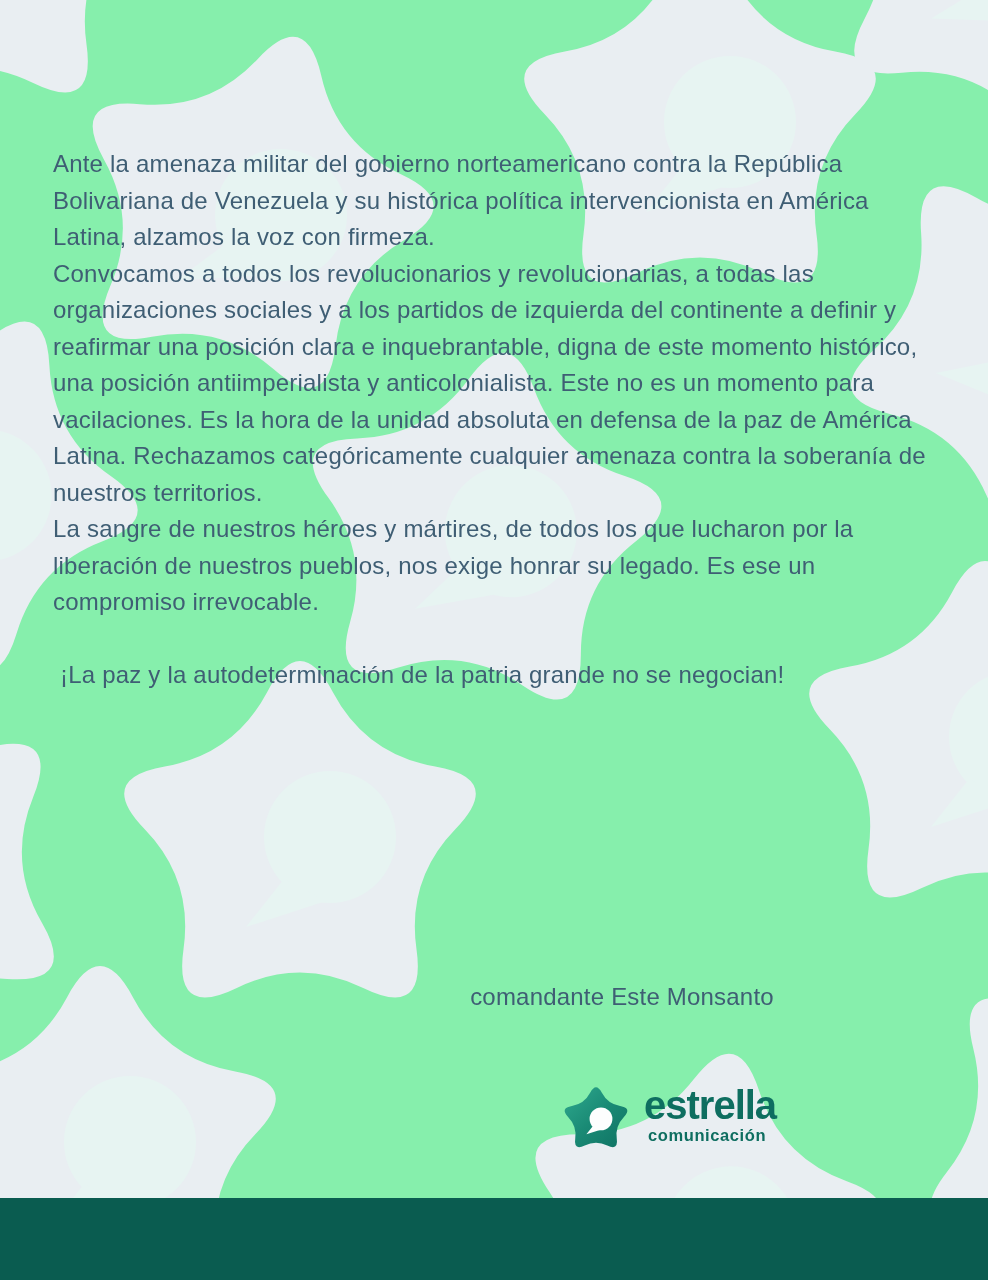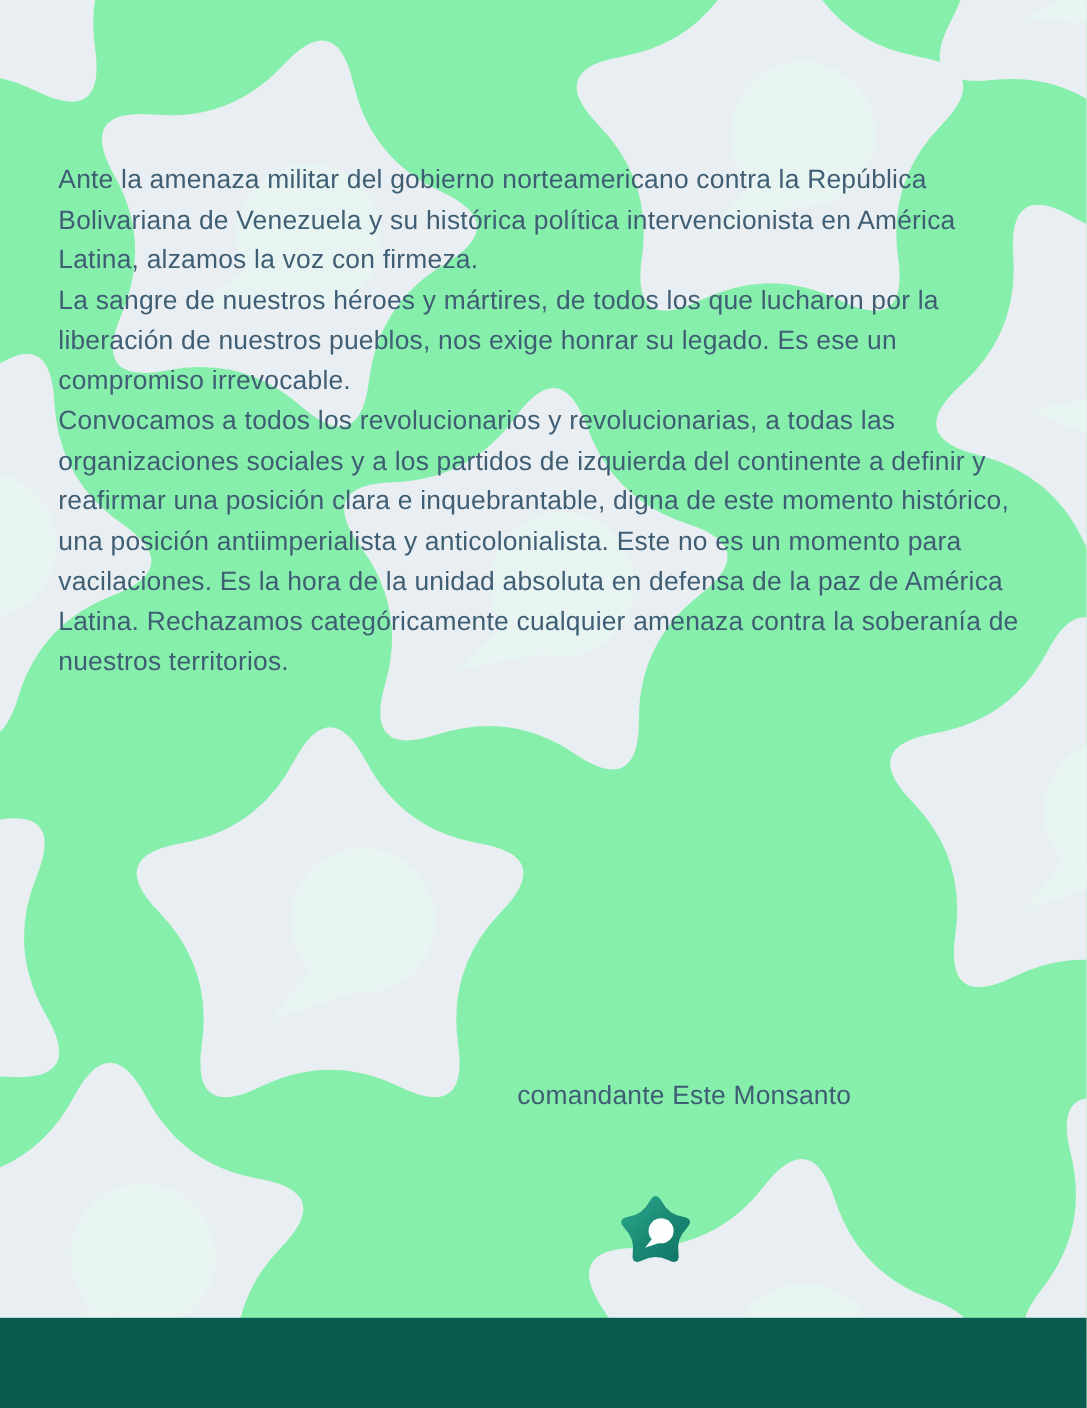--- a/index.html
+++ b/index.html
@@ -125,47 +125,52 @@
     <use href="#bgStar" transform="translate(700,1235) rotate(10)"></use>
     <use href="#bgStar" transform="translate(1100,1140) rotate(30)"></use>
   </svg>
 
   <div class="content">
 
     <div class="body-text">
       <p class="para">Ante la amenaza militar del gobierno norteamericano contra la República
 Bolivariana de Venezuela y su histórica política intervencionista en América
 Latina, alzamos la voz con firmeza.</p>
-      <p class="para">La sangre de nuestros héroes y mártires, de todos los que lucharon por la
-liberación de nuestros pueblos, nos exige honrar su legado. Es ese un
-compromiso irrevocable.</p>
       <p class="para">Convocamos a todos los revolucionarios y revolucionarias, a todas las
 organizaciones sociales y a los partidos de izquierda del continente a definir y
 reafirmar una posición clara e inquebrantable, digna de este momento histórico,
 una posición antiimperialista y anticolonialista. Este no es un momento para
 vacilaciones. Es la hora de la unidad absoluta en defensa de la paz de América
 Latina. Rechazamos categóricamente cualquier amenaza contra la soberanía de
 nuestros territorios.</p>
+      <p class="para">La sangre de nuestros héroes y mártires, de todos los que lucharon por la
+liberación de nuestros pueblos, nos exige honrar su legado. Es ese un
+compromiso irrevocable.</p>
+      <p class="para slogan">¡La paz y la autodeterminación de la patria grande no se negocian!</p>
     </div>
 
     <div class="signature">
       <div>comandante Este Monsanto</div>
     </div>
 
     <div class="logo">
       <svg class="logo-icon" viewBox="-230 -230 460 460" xmlns="http://www.w3.org/2000/svg" aria-hidden="true">
         <defs>
           <linearGradient id="starGrad" x1="0" y1="0" x2="1" y2="1">
             <stop offset="0" stop-color="#2fa98e"></stop>
             <stop offset="0.5" stop-color="#1a8a75"></stop>
             <stop offset="1" stop-color="#0f7263"></stop>
           </linearGradient>
         </defs>
         <path d="M -32.9 -152.8 Q 0 -215 32.9 -152.8 Q 65.8 -90.6 135.2 -78.5 Q 204.5 -66.4 155.5 -15.9 Q 106.5 34.6 116.5 104.3 Q 126.4 173.9 63.2 143 Q 0 112 -63.2 143 Q -126.4 173.9 -116.5 104.3 Q -106.5 34.6 -155.5 -15.9 Q -204.5 -66.4 -135.2 -78.5 Q -65.8 -90.6 -32.9 -152.8 Z" fill="url(#starGrad)"></path>
         <circle cx="28" cy="-6" r="64" fill="#fdfefe"></circle>
         <path d="M -16 32 L -54 80 L 26 54 Z" fill="#fdfefe"></path>
       </svg>
+      <div class="logo-text">
+        <div class="wordmark">estrella</div>
+        <div class="tagline">comunicación</div>
+      </div>
     </div>
 
     <div class="footer-bar"></div>
 
   </div>
 </div>
 
 </body></html>

